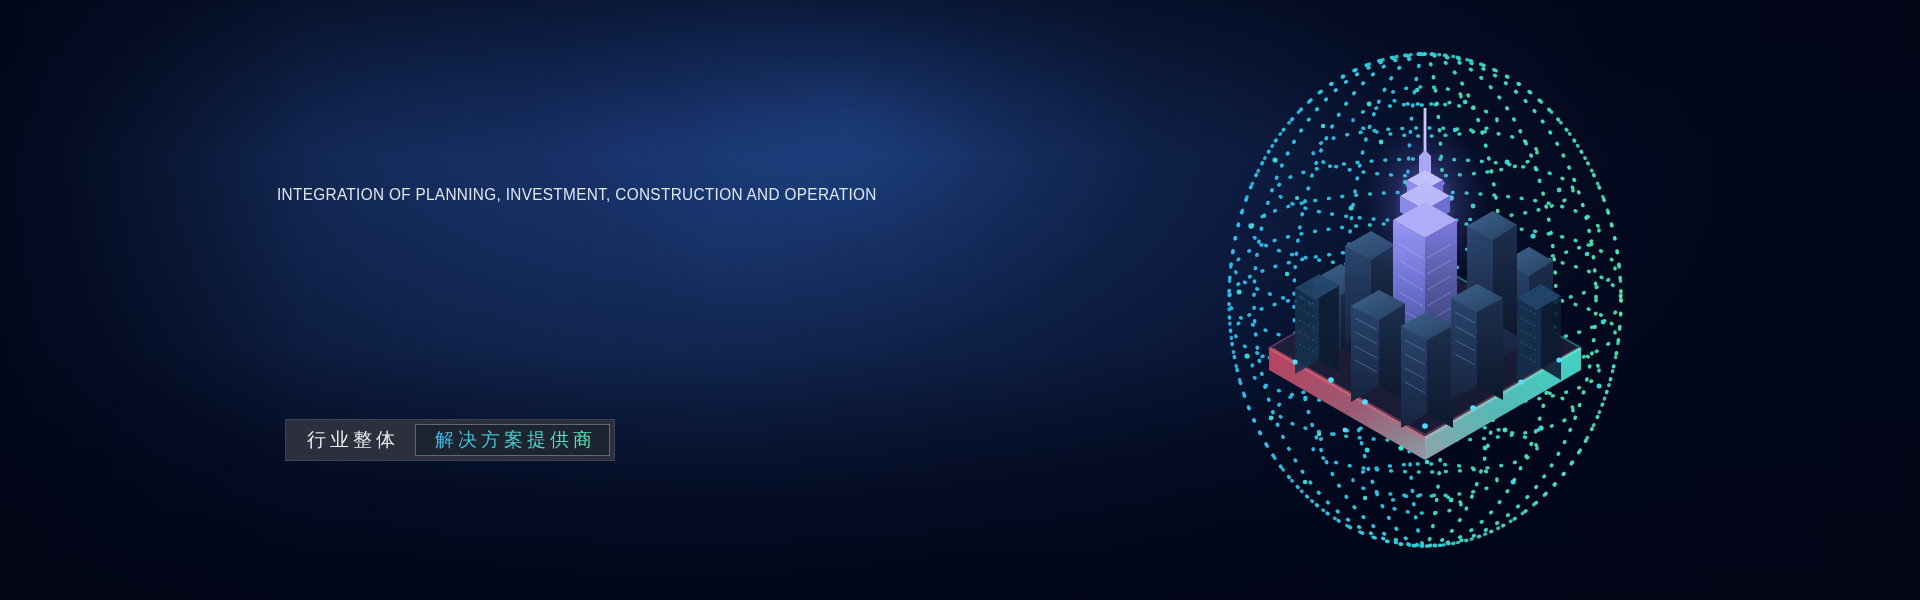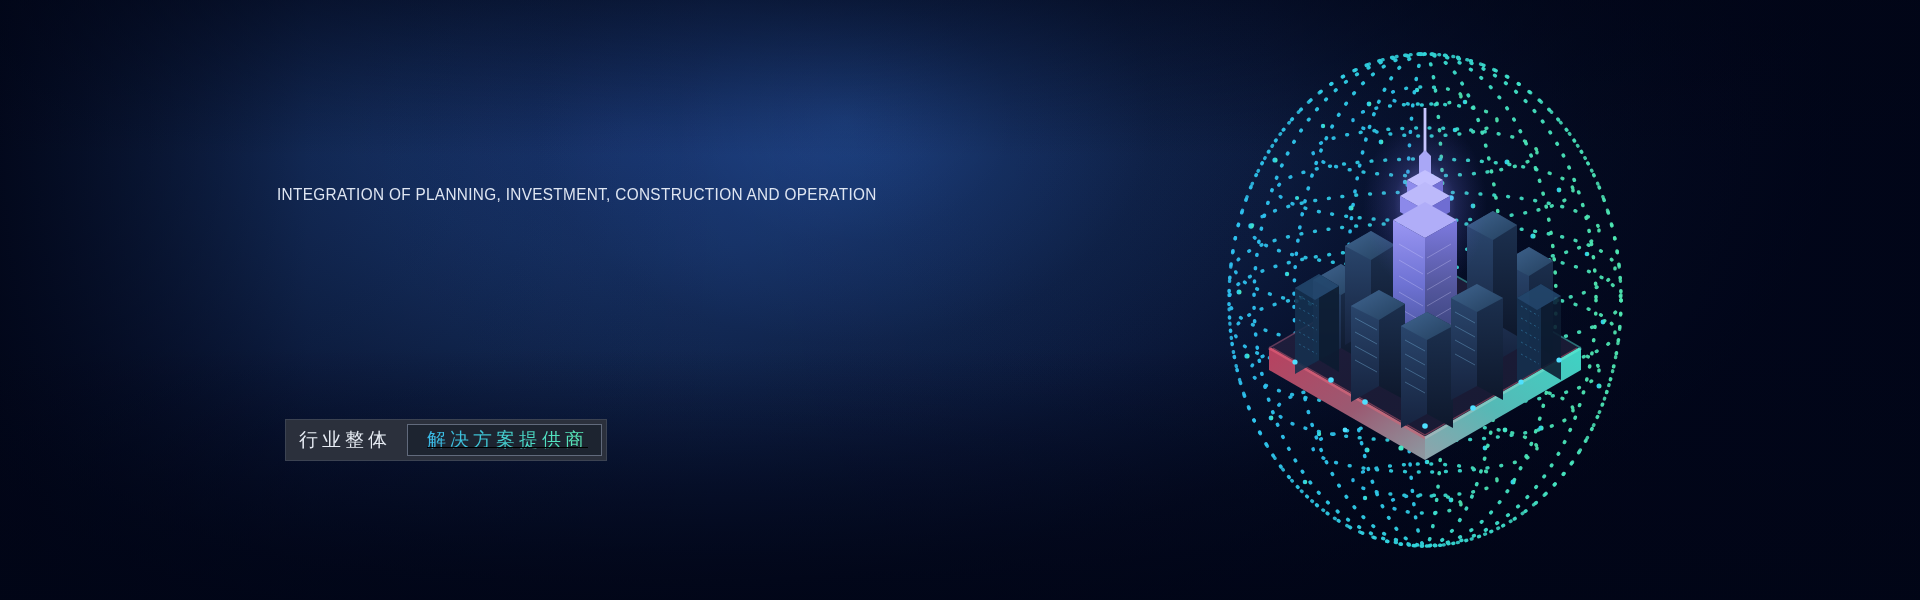--- a/index.html
+++ b/index.html
@@ -92,34 +92,33 @@
     position:absolute;
     left:285px; top:419px;
     display:flex;
     align-items:stretch;
     height:42px;
     background:#2b303c;
     border:1px solid #3c4352;
   }
   .badge-left{
     display:flex; align-items:center;
-    padding:0 16px 0 9px;
+    padding:0 16px 0 17px;
     color:#e6ebf3;
     font-size:19px;
     letter-spacing:4px;
     text-indent:4px;
     white-space:nowrap;
   }
   .badge-right{
     display:flex; align-items:center;
     padding:0 13px 0 15px;
     margin:4px 4px 4px 0;
     border:1px solid #5d6personally;
     white-space:nowrap;
-    text-decoration:underline;
   }
   .badge-right{
     border:1px solid #616a7c;
     background:#1d2430;
   }
   .badge-right span{
     font-size:19px;
     letter-spacing:4px;
     text-indent:4px;
     background:linear-gradient(90deg,#39b6e6 0%, #3fc7d8 35%, #4ddcc3 68%, #5ae8b4 100%);

